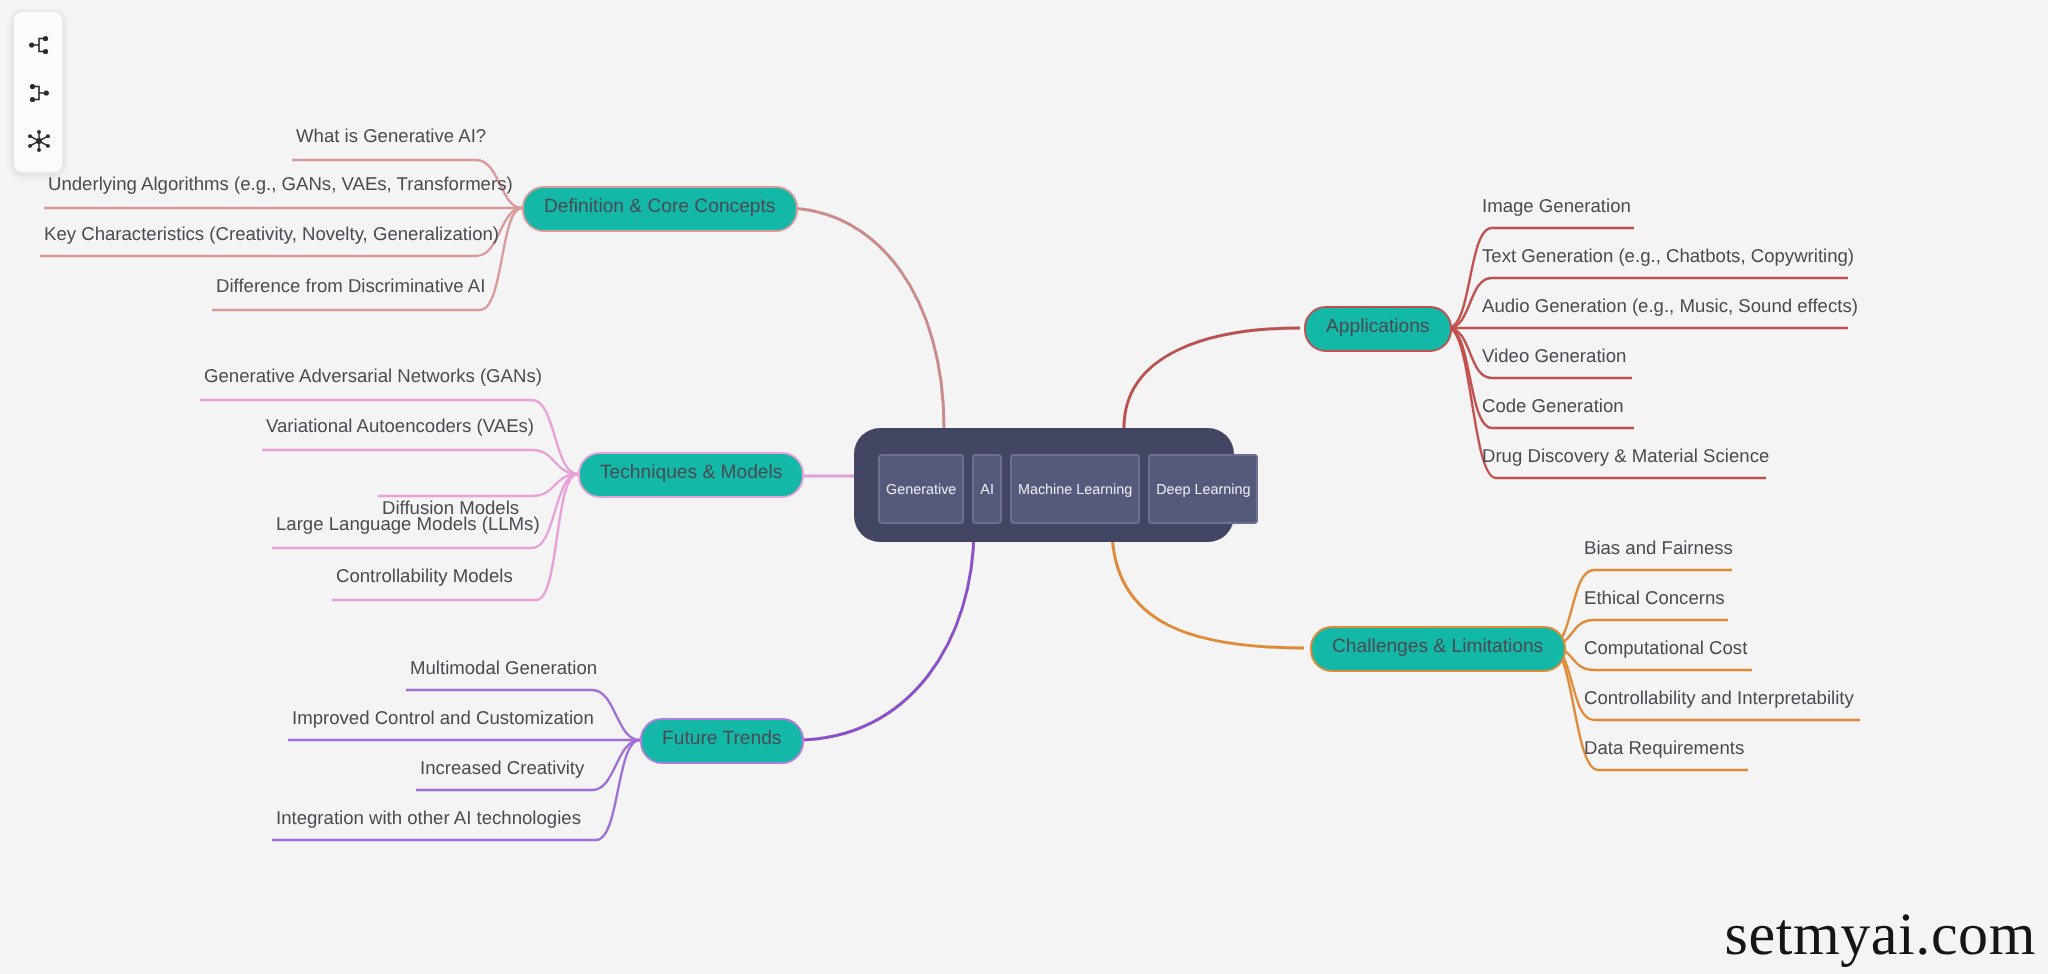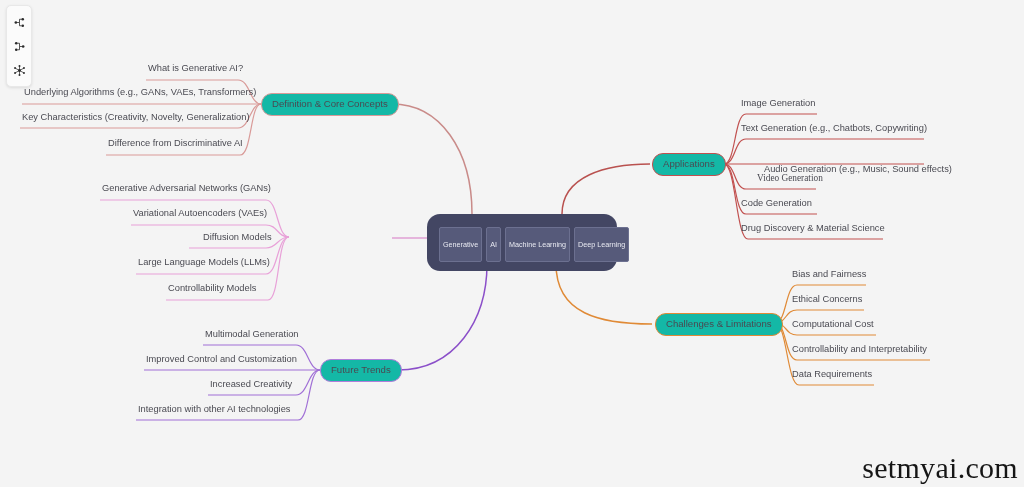--- a/index.html
+++ b/index.html
@@ -212,47 +212,48 @@
     <div id="root-tags">
       <span class="tag">Generative</span>
       <span class="tag">AI</span>
       <span class="tag">Machine Learning</span>
       <span class="tag">Deep Learning</span>
     </div>
   </div>
 
   <div class="branch-node" style="left:261px; top:93px; border:1.3px solid #d99a98;">Definition &amp; Core Concepts</div>
 
+  <div class="branch-node" style="left:289px; top:226px; border:1.3px solid #e8a0d8;">Techniques &amp; Models</div>
 
   <div class="branch-node" style="left:320px; top:359px; border:1.3px solid #b07ddb;">Future Trends</div>
 
   <div class="branch-node" style="left:652px; top:153px; border:1.3px solid #c1504f;">Applications</div>
 
   <div class="branch-node" style="left:655px; top:313px; border:1.3px solid #e08a36;">Challenges &amp; Limitations</div>
 
   <div class="leaf" style="left:148px; top:62px;">What is Generative AI?</div>
   <div class="leaf" style="left:24px; top:86px;">Underlying Algorithms (e.g., GANs, VAEs, Transformers)</div>
   <div class="leaf" style="left:22px; top:111px;">Key Characteristics (Creativity, Novelty, Generalization)</div>
   <div class="leaf" style="left:108px; top:137px;">Difference from Discriminative AI</div>
 
   <div class="leaf" style="left:102px; top:182px;">Generative Adversarial Networks (GANs)</div>
   <div class="leaf" style="left:133px; top:207px;">Variational Autoencoders (VAEs)</div>
-  <div class="leaf" style="left:191px; top:231px;margin-left:12px;">Diffusion Models</div>
+  <div class="leaf" style="left:191px; top:248px;">Diffusion Models</div>
   <div class="leaf" style="left:138px; top:256px;">Large Language Models (LLMs)</div>
   <div class="leaf" style="left:168px; top:282px;">Controllability Models</div>
 
   <div class="leaf" style="left:205px; top:328px;">Multimodal Generation</div>
   <div class="leaf" style="left:146px; top:353px;">Improved Control and Customization</div>
   <div class="leaf" style="left:210px; top:378px;">Increased Creativity</div>
   <div class="leaf" style="left:138px; top:403px;">Integration with other AI technologies</div>
 
   <div class="leaf" style="left:741px; top:97px;">Image Generation</div>
   <div class="leaf" style="left:741px; top:122px;">Text Generation (e.g., Chatbots, Copywriting)</div>
-  <div class="leaf" style="left:741px; top:163px;margin-left:23px;">Audio Generation (e.g., Music, Sound effects)</div>
-  <div class="leaf" style="left:757px; top:172px;font-family:Liberation Serif, serif;">Video Generation</div>
+  <div class="leaf" style="left:741px; top:147px;">Audio Generation (e.g., Music, Sound effects)</div>
+  <div class="leaf" style="left:741px; top:172px;">Video Generation</div>
   <div class="leaf" style="left:741px; top:197px;">Code Generation</div>
   <div class="leaf" style="left:741px; top:222px;">Drug Discovery &amp; Material Science</div>
 
   <div class="leaf" style="left:792px; top:268px;">Bias and Fairness</div>
   <div class="leaf" style="left:792px; top:293px;">Ethical Concerns</div>
   <div class="leaf" style="left:792px; top:318px;">Computational Cost</div>
   <div class="leaf" style="left:792px; top:343px;">Controllability and Interpretability</div>
   <div class="leaf" style="left:792px; top:368px;">Data Requirements</div>
 
   <div id="watermark">setmyai.com</div>

